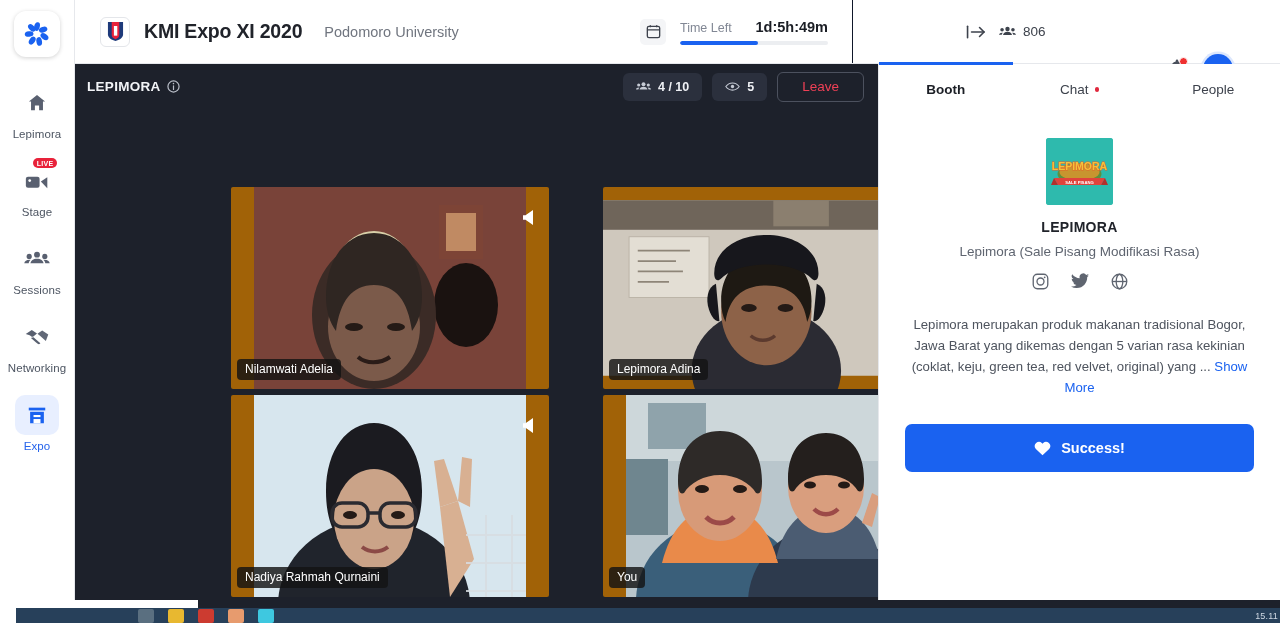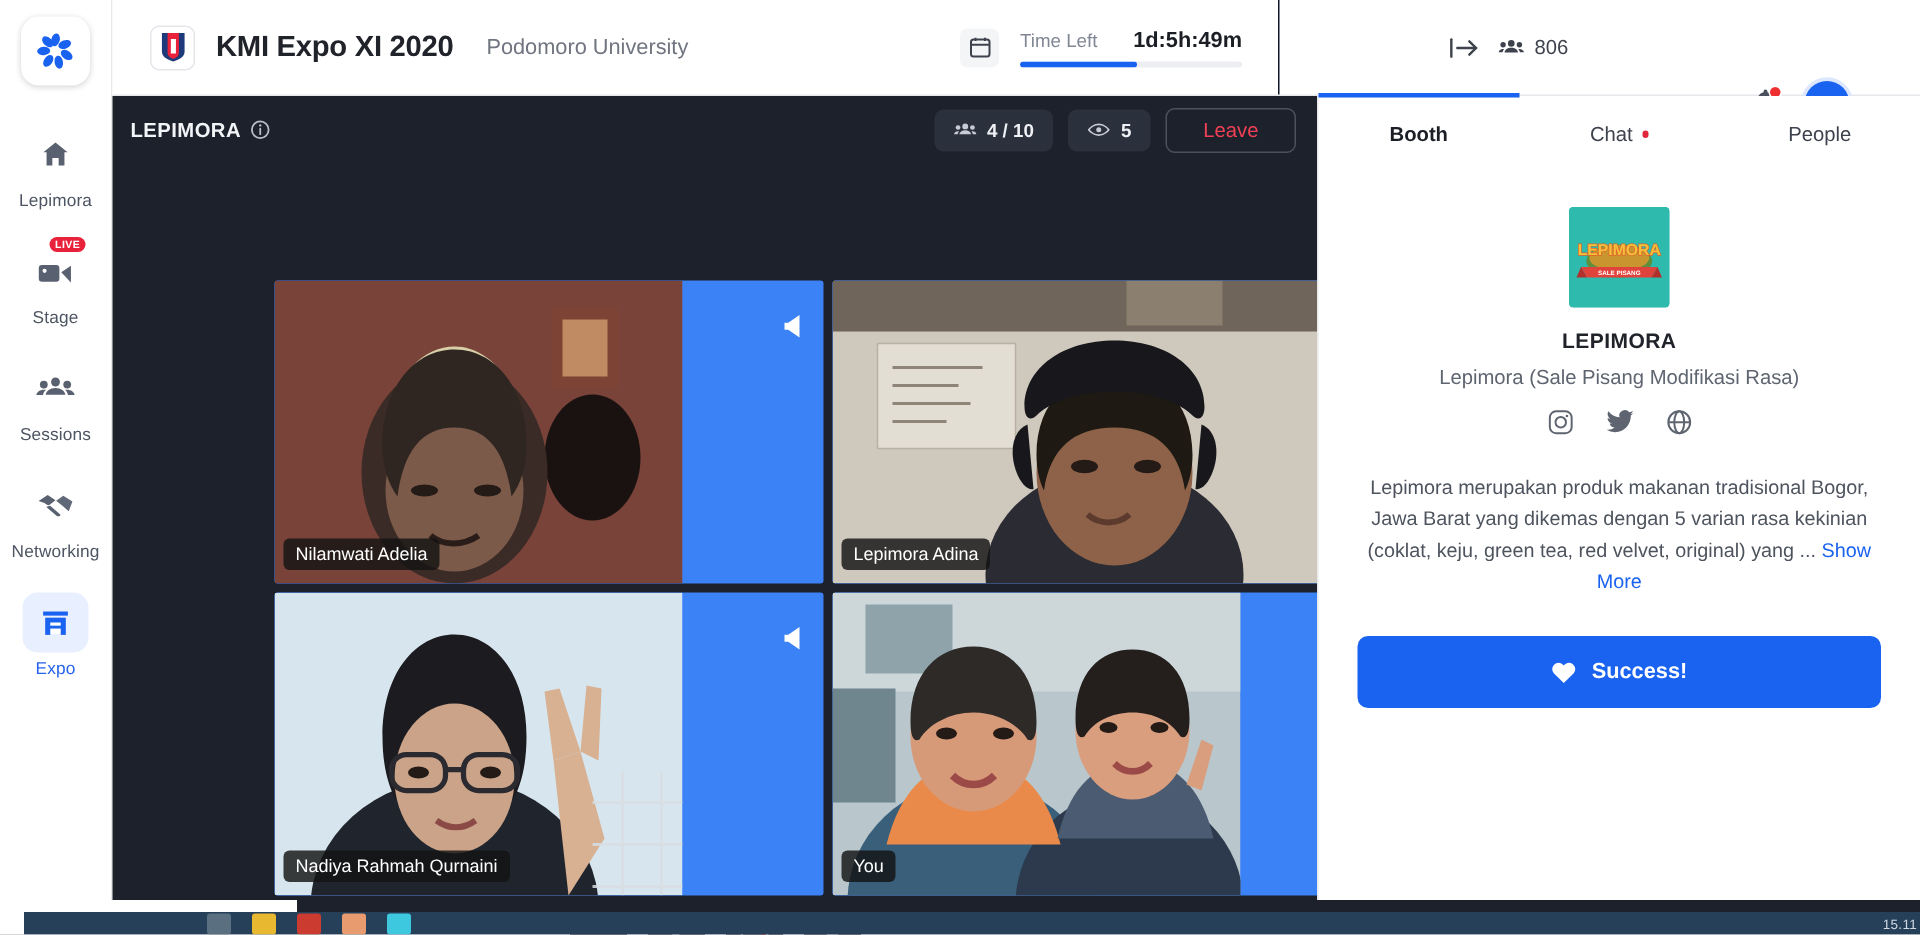--- a/index.html
+++ b/index.html
@@ -119,22 +119,22 @@
   }
   .leave-btn span { font-size:13.5px; color:#ef4056; font-weight:400; }
 
   .grid {
     position:absolute; left:108px; top:123px;
     width:738px; height:415px;
     display:grid; grid-template-columns:366px 366px; grid-template-rows:202px 202px;
     gap:6px;
   }
   .tile {
-    position:relative; background:#3b82f6; overflow:hidden; border-radius:2px;
-    display:flex; align-items:center; justify-content:flex-start;
+    position:relative; background:#a16207; overflow:hidden; border-radius:2px;
+    display:flex; align-items:center; justify-content:center;margin-left:48px;
   }
   .tile-video { height:100%; display:block; }
   .tile-name {
     position:absolute; left:6px; bottom:9px;
     background:rgba(20,20,20,.82); color:#fff;
     font-size:12px; padding:3px 8px 4px; border-radius:4px; max-width:92%;
     white-space:nowrap; overflow:hidden; text-overflow:ellipsis;
   }
   .tile-audio { position:absolute; right:12px; top:22px; cursor:pointer; }
 

